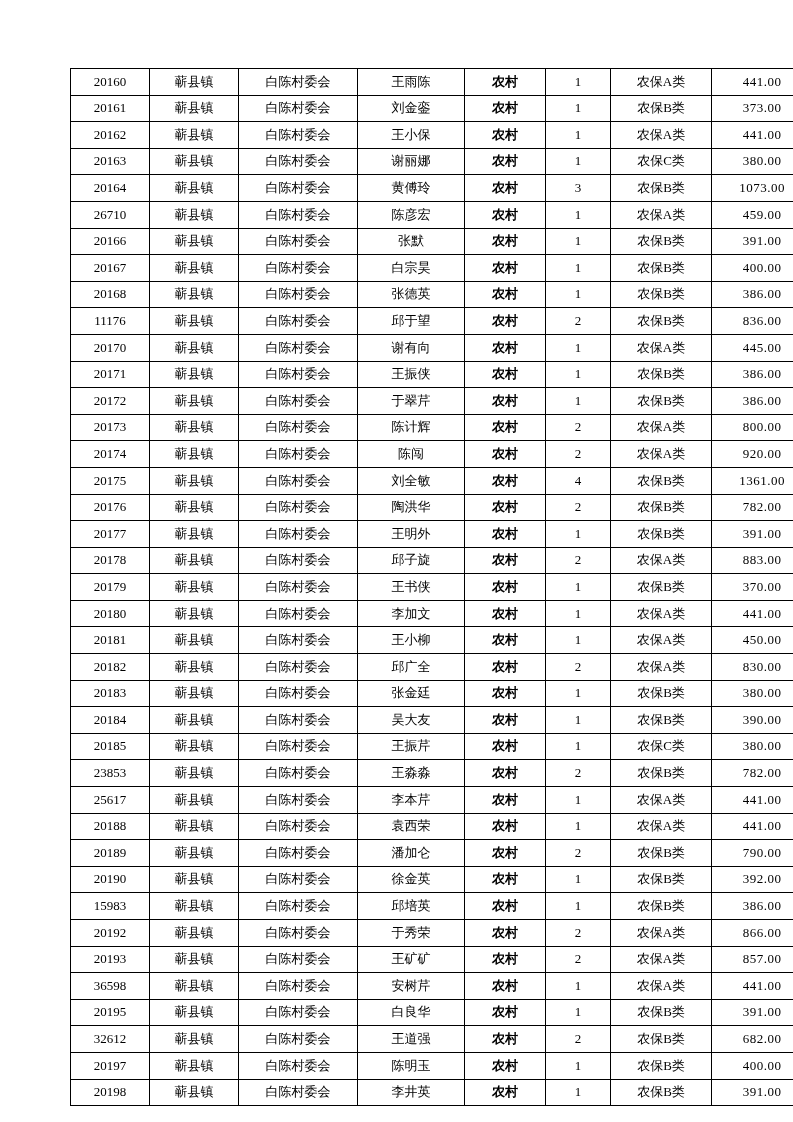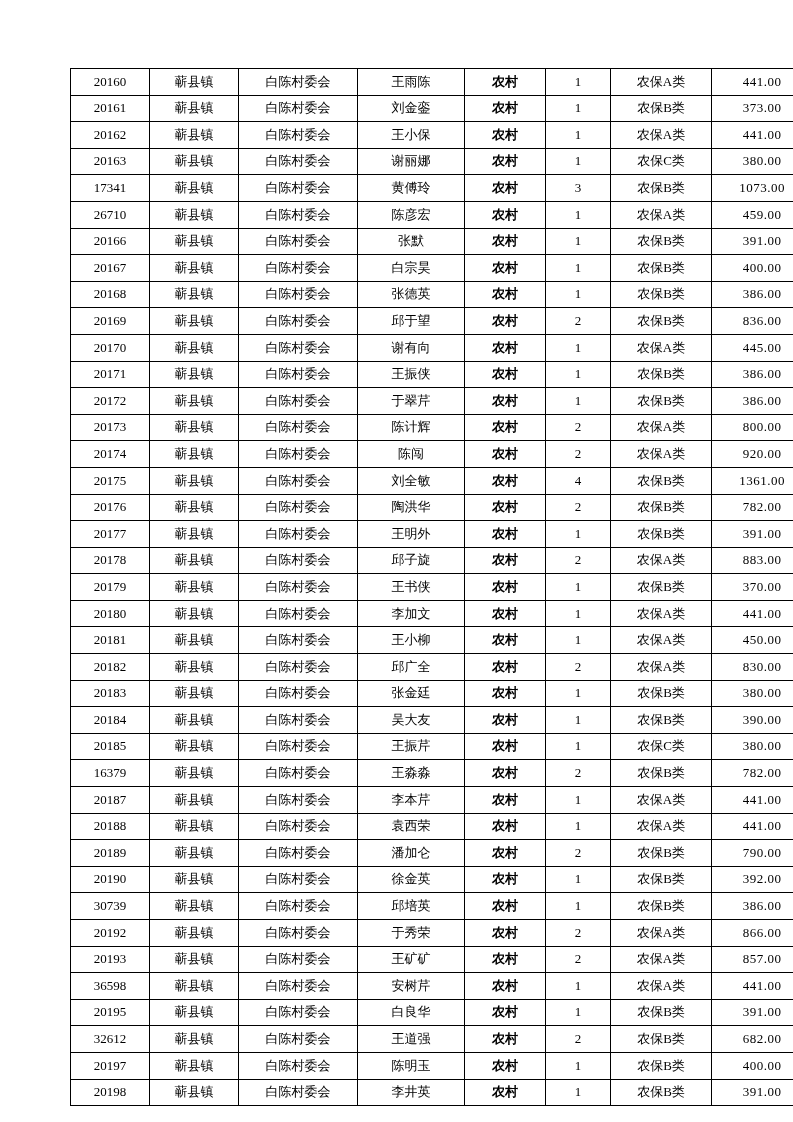--- a/index.html
+++ b/index.html
@@ -84,21 +84,21 @@
           <td class="c-id">20163</td>
           <td class="c-town">蕲县镇</td>
           <td class="c-village">白陈村委会</td>
           <td class="c-name">谢丽娜</td>
           <td class="c-type">农村</td>
           <td class="c-count">1</td>
           <td class="c-cat">农保C类</td>
           <td class="c-amount">380.00</td>
         </tr>
         <tr>
-          <td class="c-id">17341</td>
+          <td class="c-id">20164</td>
           <td class="c-town">蕲县镇</td>
           <td class="c-village">白陈村委会</td>
           <td class="c-name">黄傅玲</td>
           <td class="c-type">农村</td>
           <td class="c-count">3</td>
           <td class="c-cat">农保B类</td>
           <td class="c-amount">1073.00</td>
         </tr>
         <tr>
           <td class="c-id">26710</td>
@@ -134,21 +134,21 @@
           <td class="c-id">20168</td>
           <td class="c-town">蕲县镇</td>
           <td class="c-village">白陈村委会</td>
           <td class="c-name">张德英</td>
           <td class="c-type">农村</td>
           <td class="c-count">1</td>
           <td class="c-cat">农保B类</td>
           <td class="c-amount">386.00</td>
         </tr>
         <tr>
-          <td class="c-id">20169</td>
+          <td class="c-id">11176</td>
           <td class="c-town">蕲县镇</td>
           <td class="c-village">白陈村委会</td>
           <td class="c-name">邱于望</td>
           <td class="c-type">农村</td>
           <td class="c-count">2</td>
           <td class="c-cat">农保B类</td>
           <td class="c-amount">836.00</td>
         </tr>
         <tr>
           <td class="c-id">20170</td>
@@ -304,31 +304,31 @@
           <td class="c-id">20185</td>
           <td class="c-town">蕲县镇</td>
           <td class="c-village">白陈村委会</td>
           <td class="c-name">王振芹</td>
           <td class="c-type">农村</td>
           <td class="c-count">1</td>
           <td class="c-cat">农保C类</td>
           <td class="c-amount">380.00</td>
         </tr>
         <tr>
-          <td class="c-id">16379</td>
+          <td class="c-id">23853</td>
           <td class="c-town">蕲县镇</td>
           <td class="c-village">白陈村委会</td>
           <td class="c-name">王淼淼</td>
           <td class="c-type">农村</td>
           <td class="c-count">2</td>
           <td class="c-cat">农保B类</td>
           <td class="c-amount">782.00</td>
         </tr>
         <tr>
-          <td class="c-id">20187</td>
+          <td class="c-id">25617</td>
           <td class="c-town">蕲县镇</td>
           <td class="c-village">白陈村委会</td>
           <td class="c-name">李本芹</td>
           <td class="c-type">农村</td>
           <td class="c-count">1</td>
           <td class="c-cat">农保A类</td>
           <td class="c-amount">441.00</td>
         </tr>
         <tr>
           <td class="c-id">20188</td>
@@ -354,21 +354,21 @@
           <td class="c-id">20190</td>
           <td class="c-town">蕲县镇</td>
           <td class="c-village">白陈村委会</td>
           <td class="c-name">徐金英</td>
           <td class="c-type">农村</td>
           <td class="c-count">1</td>
           <td class="c-cat">农保B类</td>
           <td class="c-amount">392.00</td>
         </tr>
         <tr>
-          <td class="c-id">30739</td>
+          <td class="c-id">15983</td>
           <td class="c-town">蕲县镇</td>
           <td class="c-village">白陈村委会</td>
           <td class="c-name">邱培英</td>
           <td class="c-type">农村</td>
           <td class="c-count">1</td>
           <td class="c-cat">农保B类</td>
           <td class="c-amount">386.00</td>
         </tr>
         <tr>
           <td class="c-id">20192</td>

